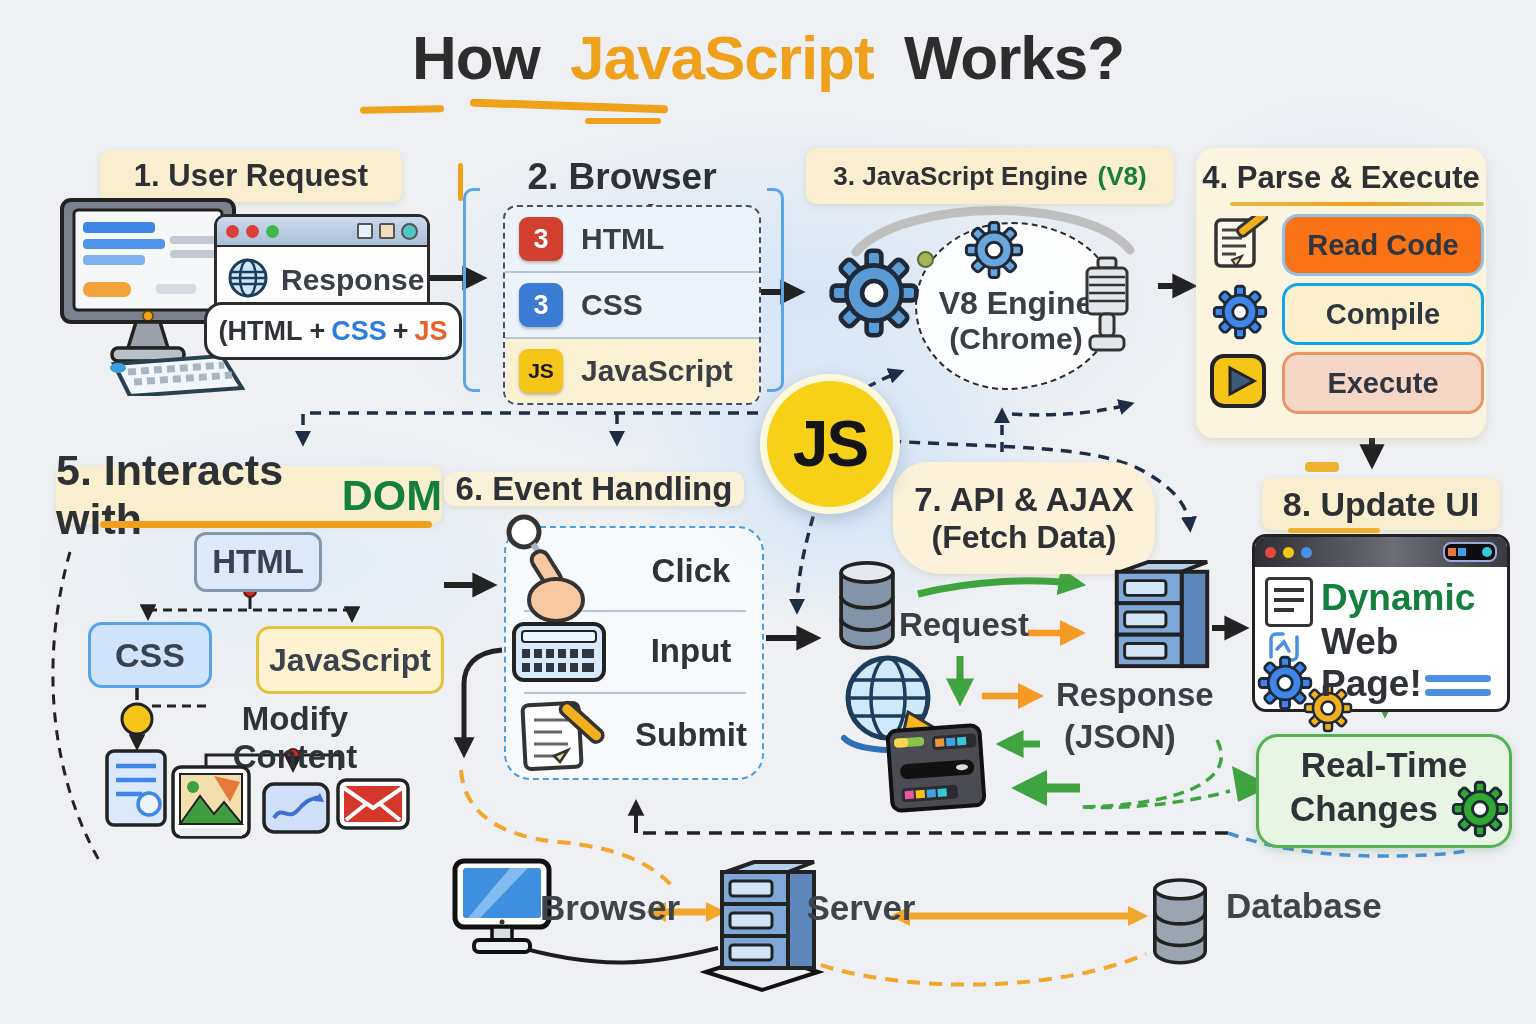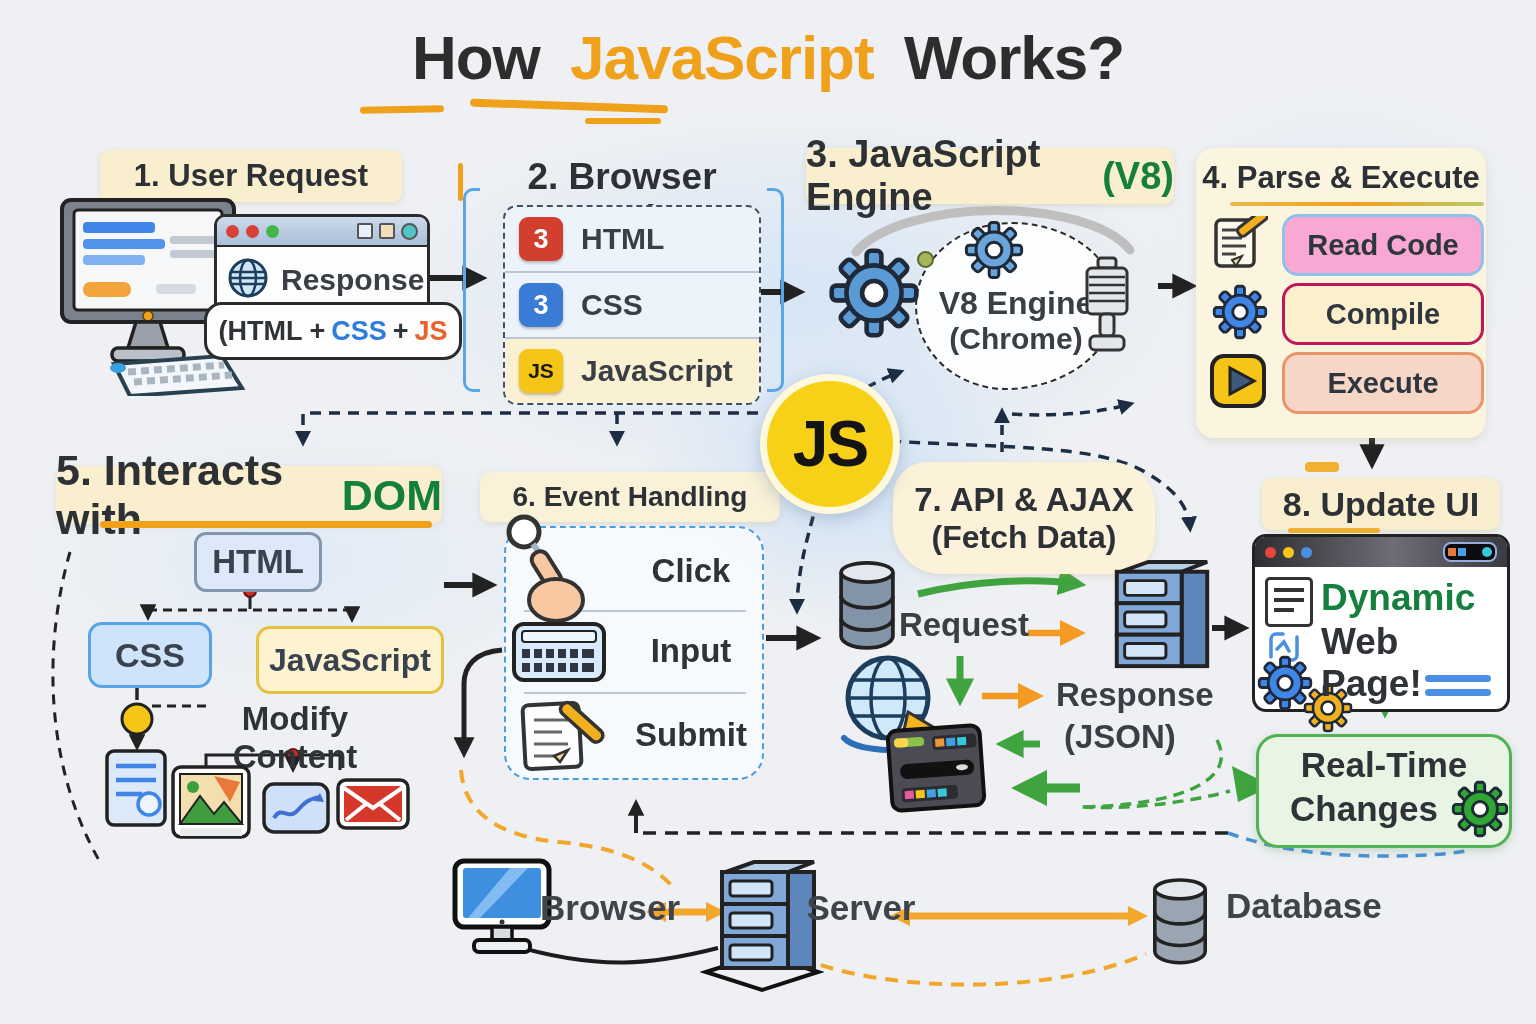--- a/index.html
+++ b/index.html
@@ -225,21 +225,21 @@
         <span class="lbl" style="font-size:30px;margin-left:18px;">CSS</span>
       </div>
       <div class="s2row s2div" style="background:#faf0d2;border-radius:0 0 12px 12px;">
         <span class="badge" style="background:#f5c518;color:#1a1a1a;font-size:21px;">JS</span>
         <span class="lbl" style="font-size:30px;margin-left:18px;">JavaScript</span>
       </div>
     </div>
   </div>
 
   <div class="abs z2" style="left:0;top:0;">
-    <div class="abs hdr" style="left:806px;top:148px;width:368px;height:56px;font-size:38px;">
+    <div class="abs hdr" style="left:806px;top:148px;width:368px;height:56px;font-size:26px;">
       <span>3. JavaScript Engine</span>
       <span class="red" style="margin-left:10px;">(V8)</span>
     </div>
     <div class="abs" style="left:915px;top:222px;width:202px;height:168px;background:rgba(255,255,255,.88);border:2.5px dashed #2b2b2b;border-radius:48% 52% 55% 45% / 50% 48% 52% 50%;display:flex;flex-direction:column;align-items:center;justify-content:center;padding-top:28px;box-sizing:border-box;">
       <div class="lbl" style="font-size:32px;">V8 Engine</div>
       <div class="lbl" style="font-size:30px;">(Chrome)</div>
     </div>
     <div class="abs" style="left:828px;top:247px;width:92px;height:92px;color:#5b9bd5;"><svg width="92" height="92">
           <use href="#gear"></use>
         </svg></div>
@@ -264,25 +264,25 @@
     <div class="lbl" style="position:absolute;left:0;top:12px;width:100%;text-align:center;font-size:31px;color:#2d3136;">4. Parse &amp; Execute</div>
     <div style="position:absolute;left:34px;top:54px;width:254px;height:4px;background:linear-gradient(90deg,#e8b94a,#f0a11c,#b9c96a);border-radius:2px;"></div>
     <div style="position:absolute;left:16px;top:68px;width:56px;height:56px;">
       <svg width="56" height="56" viewBox="0 0 56 56">
         <rect x="4" y="4" width="38" height="46" rx="5" fill="#fdf8ec" stroke="#333" stroke-width="3.5"></rect>
         <path d="M10 14 h24 M10 22 h20 M10 30 h24 M10 38 h14" stroke="#444" stroke-width="3"></path>
         <rect x="24" y="14" width="34" height="10" rx="4" transform="rotate(-38 24 14)" fill="#f2b01e" stroke="#333" stroke-width="3"></rect>
         <polygon points="20,44 30,40 24,50" fill="#f7d9a0" stroke="#333" stroke-width="2"></polygon>
       </svg>
     </div>
-    <div class="pill" style="position:absolute;left:86px;top:66px;width:196px;height:56px;background:#f9a8d4;border:3px solid #8fc1ea;font-size:29px;">Read Code</div>
+    <div class="pill" style="position:absolute;left:86px;top:66px;width:196px;height:56px;background:#f97316;border:3px solid #8fc1ea;font-size:29px;">Read Code</div>
     <div style="position:absolute;left:16px;top:136px;width:56px;height:56px;color:#3f86e8;"><svg width="56" height="56">
           <use href="#gear"></use>
         </svg></div>
-    <div class="pill" style="position:absolute;left:86px;top:135px;width:196px;height:56px;background:#fbf0cb;border:3px solid #be185d;font-size:29px;">Compile</div>
+    <div class="pill" style="position:absolute;left:86px;top:135px;width:196px;height:56px;background:#fbf0cb;border:3px solid #0ea5e9;font-size:29px;">Compile</div>
     <div style="position:absolute;left:12px;top:204px;width:60px;height:58px;">
       <svg width="60" height="58" viewBox="0 0 60 58">
         <rect x="4" y="4" width="52" height="50" rx="12" fill="#f5c518" stroke="#222" stroke-width="4"></rect>
         <polygon points="22,16 46,29 22,42" fill="#3f5a78" stroke="#222" stroke-width="3"></polygon>
       </svg>
     </div>
     <div class="pill" style="position:absolute;left:86px;top:204px;width:196px;height:56px;background:#f6d7c7;border:3px solid #e8956a;font-size:29px;">Execute</div>
   </div>
 
   <div class="abs z3" style="left:760px;top:374px;width:126px;height:126px;border-radius:50%;background:#f6d118;border:7px solid rgba(255,255,255,.85);box-shadow:0 5px 16px rgba(120,140,170,.4);display:flex;align-items:center;justify-content:center;font-weight:bold;font-size:64px;color:#141414;letter-spacing:-2px;">JS</div>
@@ -325,21 +325,21 @@
     <div class="abs" style="left:336px;top:778px;width:74px;height:52px;">
       <svg width="74" height="52" viewBox="0 0 74 52">
         <rect x="2" y="2" width="70" height="48" rx="8" fill="#fff" stroke="#222" stroke-width="3.5"></rect>
         <rect x="8" y="8" width="58" height="36" rx="3" fill="#d5372a"></rect>
         <path d="M8 10 L37 30 L66 10 M10 42 L30 26 M64 42 L44 26" stroke="#fff" stroke-width="4" fill="none"></path>
       </svg>
     </div>
   </div>
 
   <div class="abs z2" style="left:0;top:0;">
-    <div class="abs hdr" style="left:480px;top:472px;width:300px;height:50px;font-size:28px;background:#f9f1d8;">
+    <div class="abs hdr" style="left:444px;top:472px;width:300px;height:34px;font-size:33px;background:#f9f1d8;">
       <span>6. Event Handling</span>
     </div>
     <div class="abs" style="left:504px;top:526px;width:256px;height:250px;border:2.5px dashed #4a9de0;border-radius:26px;background:rgba(248,251,254,.85);">
       <div style="position:absolute;left:18px;top:82px;width:222px;border-top:2px solid #b9c6d6;"></div>
       <div style="position:absolute;left:18px;top:164px;width:222px;border-top:2px solid #b9c6d6;"></div>
       <div class="evrow" style="position:absolute;left:120px;top:24px;width:130px;text-align:center;">Click</div>
       <div class="evrow" style="position:absolute;left:120px;top:104px;width:130px;text-align:center;">Input</div>
       <div class="evrow" style="position:absolute;left:120px;top:188px;width:130px;text-align:center;">Submit</div>
     </div>
     <div class="abs" style="left:498px;top:512px;width:100px;height:116px;">

